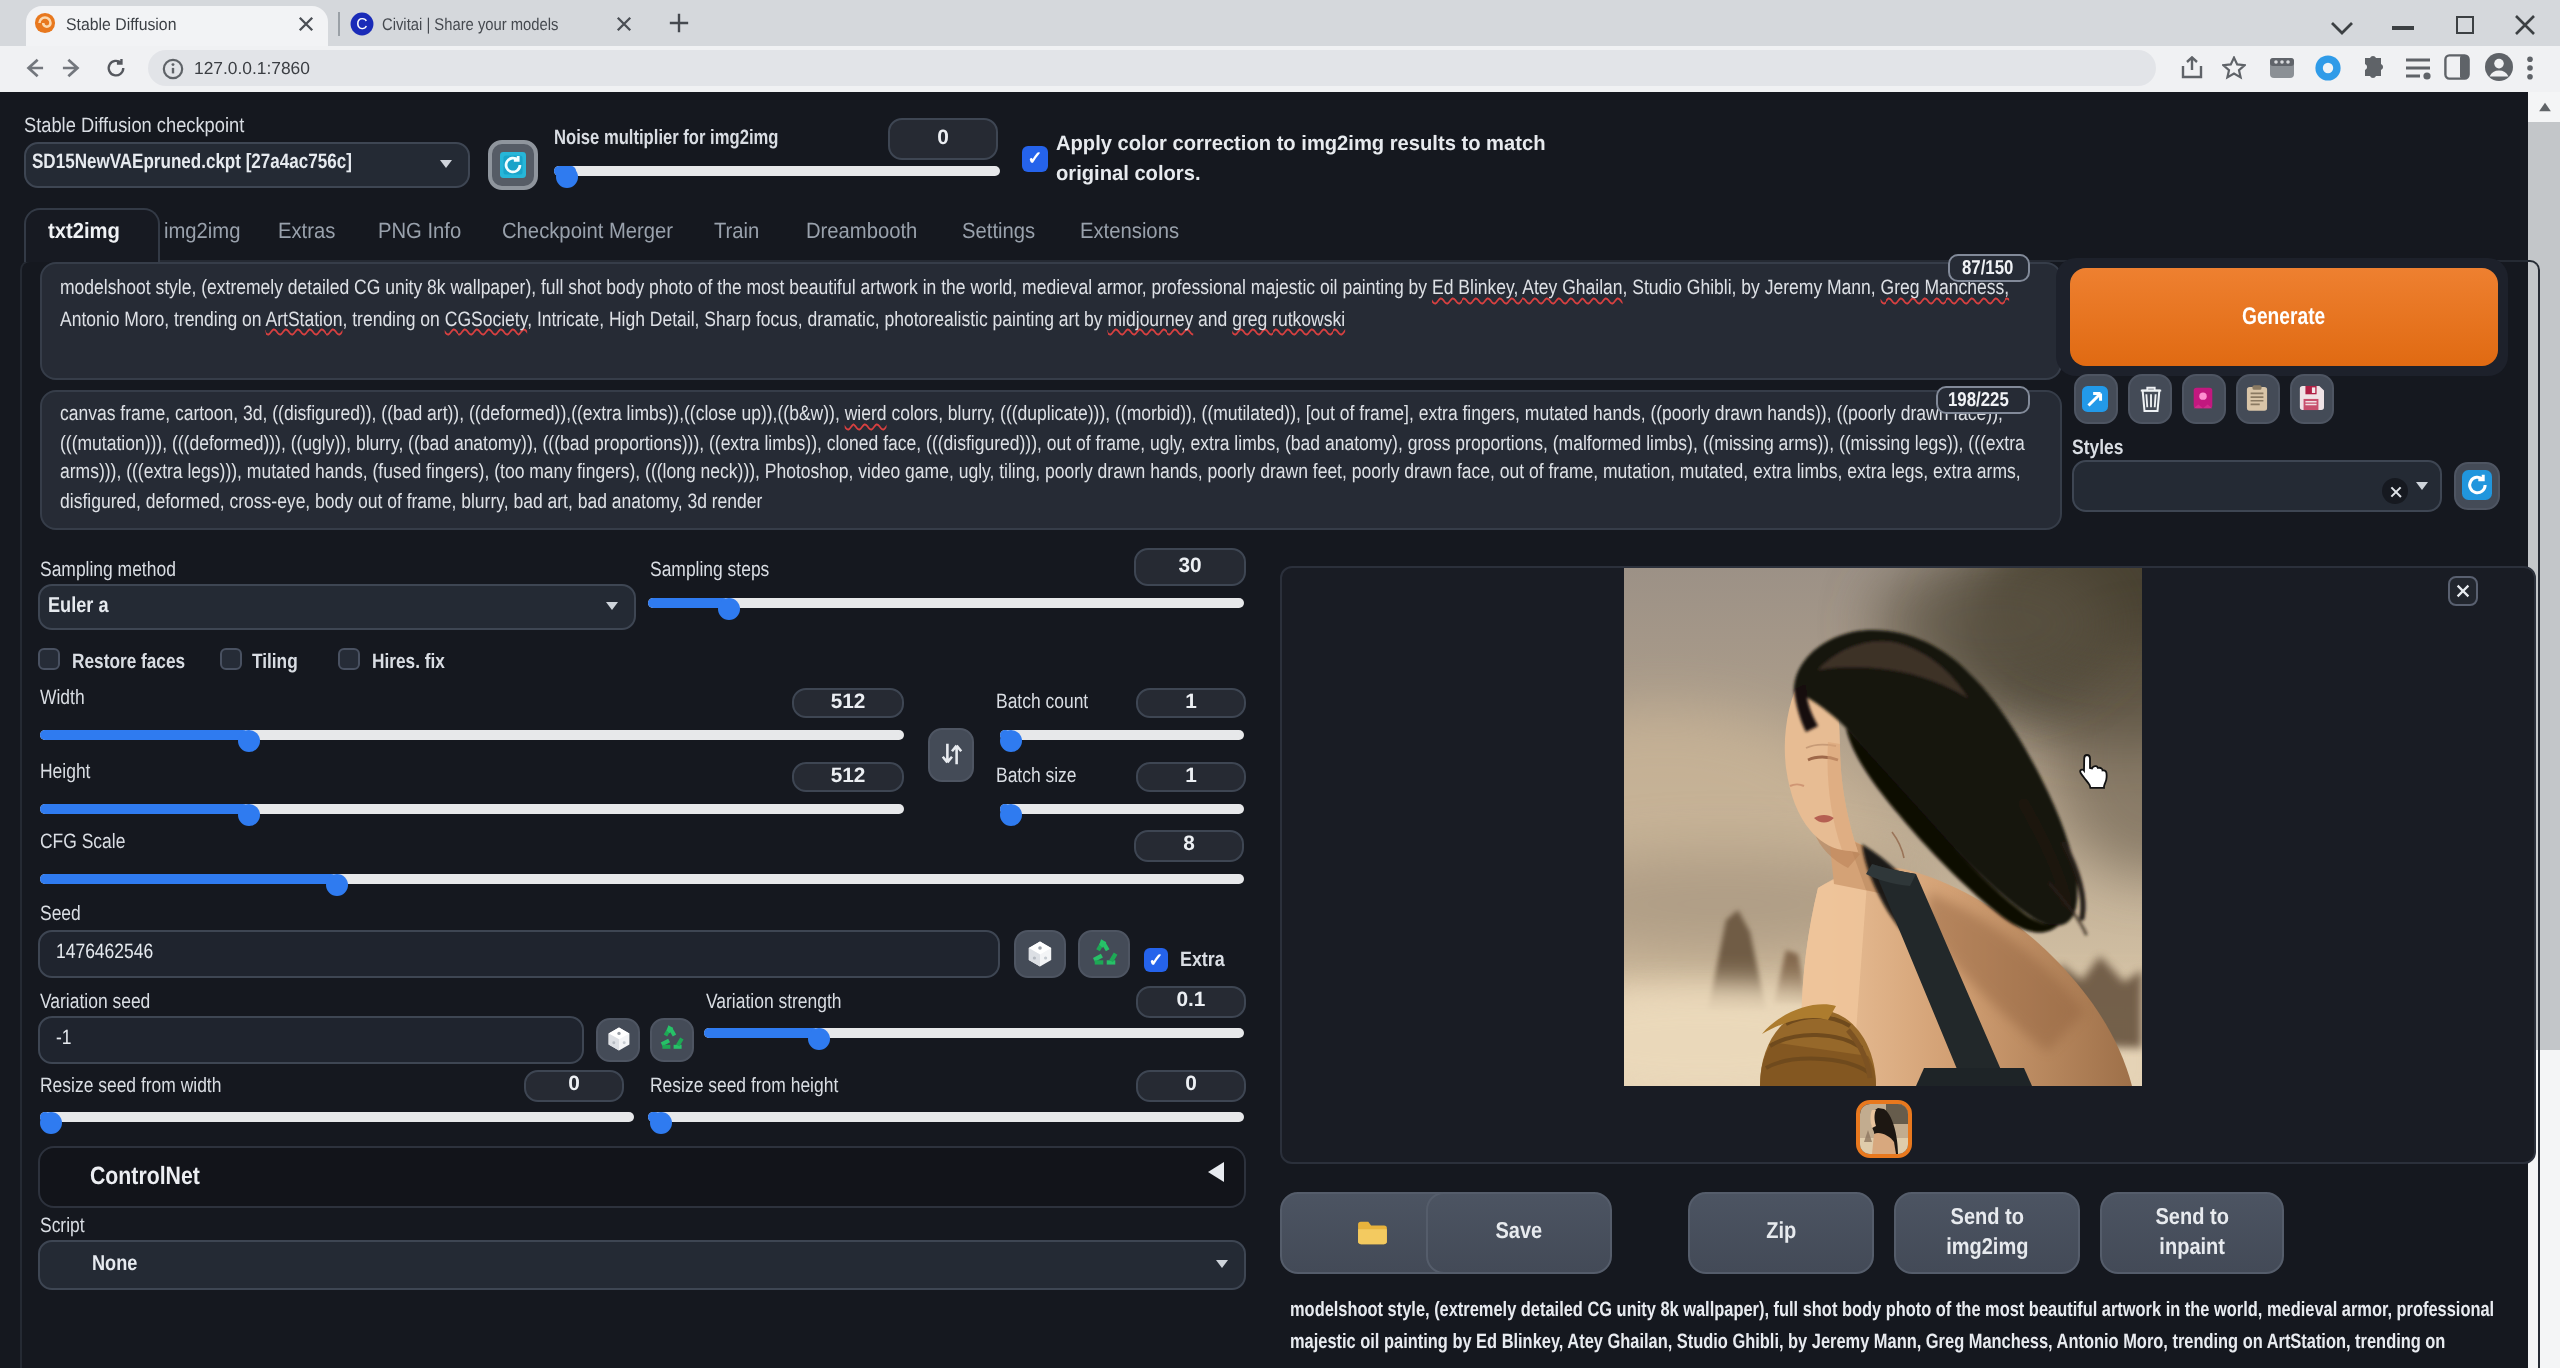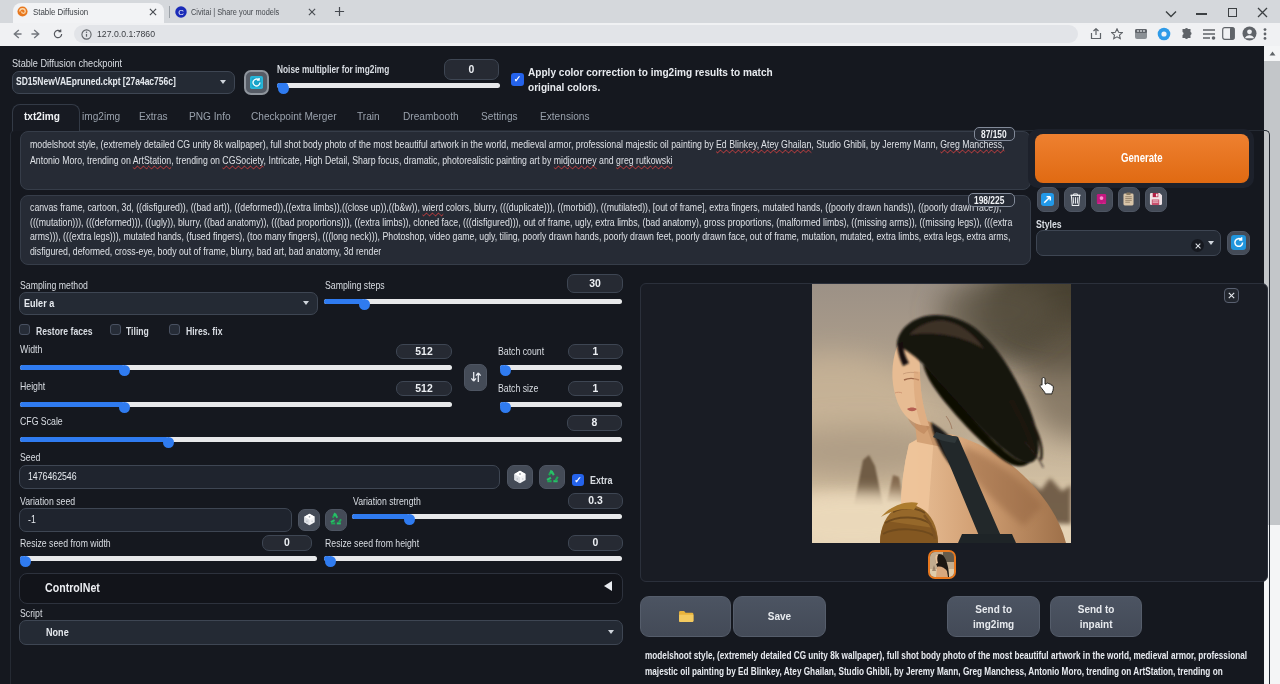--- a/index.html
+++ b/index.html
@@ -297,21 +297,21 @@
 <svg class="abs" style="left:329px;top:512px" width="14" height="14" viewBox="0 0 14 14">
       <path d="M7 1.6l2.1 3.6l-1.7 1l-2.1-3.6z" fill="#27c168"></path>
       <path d="M5.4 2.6L3.3 6.2l-1.7-1L3.7 1.6z" fill="#1ea855" transform="translate(1.3 0)"></path>
       <path d="M1.6 8.2h4.2v2H1.6z" fill="#27c168" transform="rotate(-28 3.7 9.2)"></path>
       <path d="M2.2 11.6h4v2h-4z" fill="#1ea855" transform="rotate(0 4.2 12.6) translate(0 -1.2)"></path>
       <path d="M8.2 11.6h4v2h-4z" fill="#27c168" transform="translate(-0.4 -1.2)"></path>
       <path d="M12.4 8.4l-2.1 3.5l-1.7-1l2.1-3.5z" fill="#1ea855" transform="translate(0.4 -0.6)"></path>
       <path d="M5.2 0.6L7.6 2L5.9 4.6L4.3 3.2z" fill="#27c168"></path>
     </svg>
 <div class="lbl" style="left:353px;top:496px">Variation strength</div>
-<div class="num" style="left:568px;top:493px;width:55px;height:16px;line-height:14px">0.3</div>
+<div class="num" style="left:568px;top:493px;width:55px;height:16px;line-height:14px">0.1</div>
 <div class="track" style="left:352px;top:514px;width:270px"></div>
 <div class="fill" style="left:352px;top:514px;width:57px"></div>
 <div class="thumb" style="left:409px;top:516.5px"></div>
 
 <div class="lbl" style="left:20px;top:538px">Resize seed from width</div>
 <div class="num" style="left:262px;top:535px;width:50px;height:16px;line-height:14px">0</div>
 <div class="track" style="left:20px;top:556px;width:297px"></div>
 <div class="fill" style="left:20px;top:556px;width:5px"></div>
 <div class="thumb" style="left:25px;top:558.5px"></div>
 <div class="lbl" style="left:325px;top:538px">Resize seed from height</div>
@@ -440,22 +440,25 @@
 <svg class="abs" style="left:1038px;top:376px" width="17" height="19" viewBox="0 0 17 19">
       <path d="M5.5 1.5 C6.6 1.5 7 2.3 7 3.2 L7 8 L8 8.2 C8 8.2 8.6 6.8 10 7.1 C10.8 7.3 11 8 11 8 C11 8 12 7.7 12.7 8.2 C13.3 8.7 13.3 9.2 13.3 9.2 C13.3 9.2 14.3 9 14.9 9.7 C15.5 10.4 15.3 11.6 15.3 12.6 C15.3 14.2 14.8 15 14.3 16.2 C13.9 17.2 14 17.9 14 17.9 L7.2 17.9 C7.2 17.9 7.1 16.8 6.4 15.9 C5.8 15 4.5 13.6 3.6 12.3 C2.7 11 1.6 10.1 2.2 9.2 C2.7 8.5 3.8 8.9 4.0 9.2 L4.1 3.2 C4.1 2.3 4.5 1.5 5.5 1.5 Z" fill="#fff" stroke="#111" stroke-width="0.9"></path>
     </svg>
 
 <div class="gbtn" style="left:640px;width:91px">
       <svg width="16" height="13" viewBox="0 0 17 14">
         <path d="M1 2.5A1.5 1.5 0 0 1 2.5 1h4l1.5 2h7A1.5 1.5 0 0 1 16.5 4.5V11.5A1.5 1.5 0 0 1 15 13H2.5A1.5 1.5 0 0 1 1 11.5z" fill="#e8b33c"></path>
         <path d="M1 5h15.5v6.5A1.5 1.5 0 0 1 15 13H2.5A1.5 1.5 0 0 1 1 11.5z" fill="#f3ca60"></path>
       </svg>
     </div>
-<div class="gbtn" style="left:733px;width:93px">
+<div class="gbtn" style="left:713px;width:93px">
       <span>Save</span>
+    </div>
+<div class="gbtn" style="left:844px;width:93px">
+      <span>Zip</span>
     </div>
 <div class="gbtn" style="left:947px;width:93px">
       <span>Send to<br>img2img</span>
     </div>
 <div class="gbtn" style="left:1050px;width:92px">
       <span>Send to<br>inpaint</span>
     </div>
 
 <div class="t" style="left:645px;top:648px;font-size:10.4px;font-weight:bold;transform:scaleX(.79);line-height:15.8px;color:#e8ebf0">modelshoot style, (extremely detailed CG unity 8k wallpaper), full shot body photo of the most beautiful artwork in the world, medieval armor, professional<br>majestic oil painting by Ed Blinkey, Atey Ghailan, Studio Ghibli, by Jeremy Mann, Greg Manchess, Antonio Moro, trending on ArtStation, trending on</div>
 

